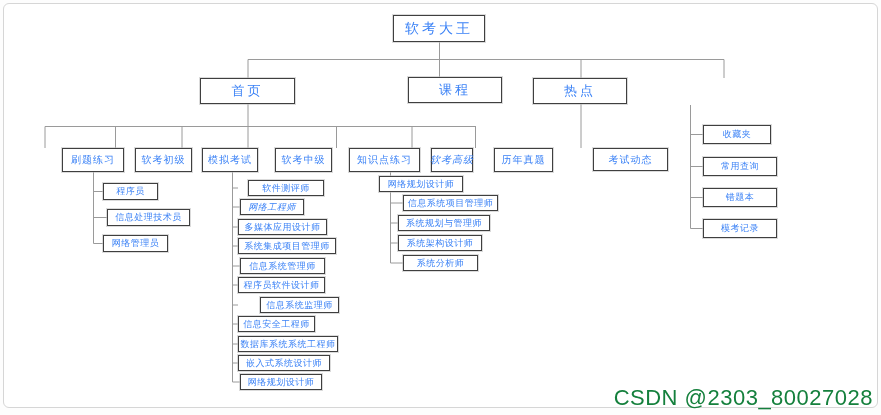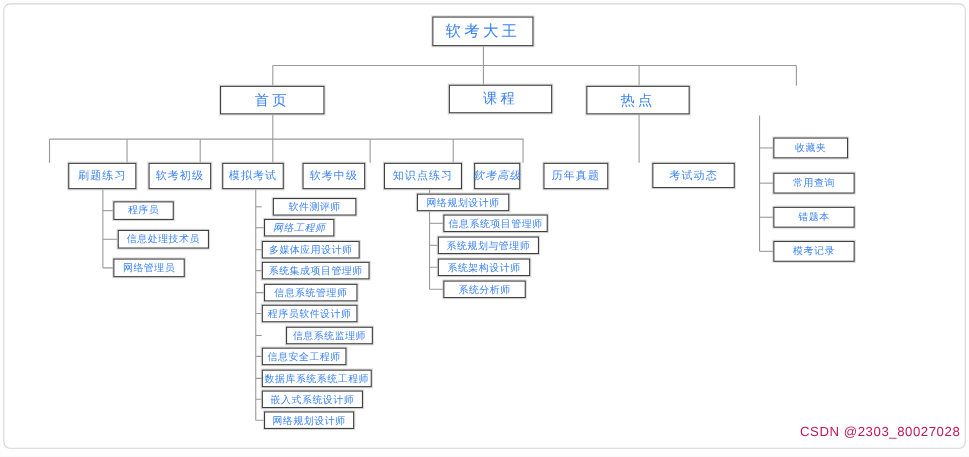--- a/index.html
+++ b/index.html
@@ -17,21 +17,21 @@
     position:absolute;display:flex;align-items:center;justify-content:center;
     background:#ffffff;border:1px solid #3f3f3f;box-sizing:border-box;
     color:#3b82f6;white-space:nowrap;box-shadow:0 0 0 1px rgba(190,190,190,.55);
     z-index:2;
   }
   .lv1{font-size:14px;letter-spacing:3px;}
   .lv2{font-size:13px;letter-spacing:3px;}
   .lv3{font-size:10px;letter-spacing:1px;margin-left:48px;}
   .lv4{font-size:9px;letter-spacing:.5px;}
   .watermark{
-    position:absolute;right:8px;top:385px;font-size:12px;color:#be185d;
+    position:absolute;right:8px;top:385px;font-size:22px;color:#15803d;
     font-family:"Liberation Sans","DejaVu Sans",sans-serif;letter-spacing:.5px;z-index:1;
   }
 </style>
 </head>
 <body>
 
 <div id="stage">
   <div class="frame"></div>
 
   <svg class="wires" viewBox="0 0 881 415">

